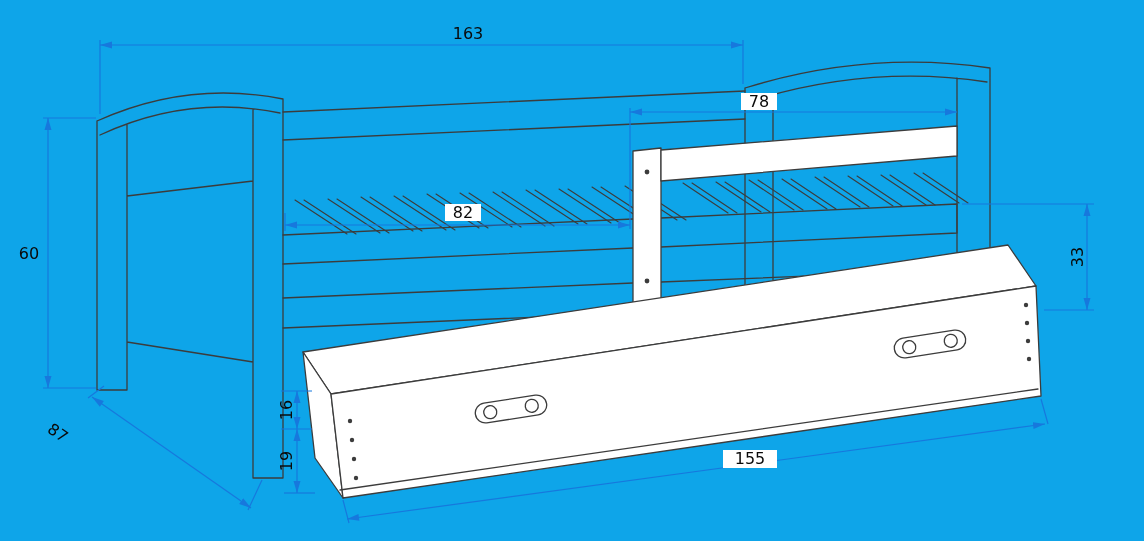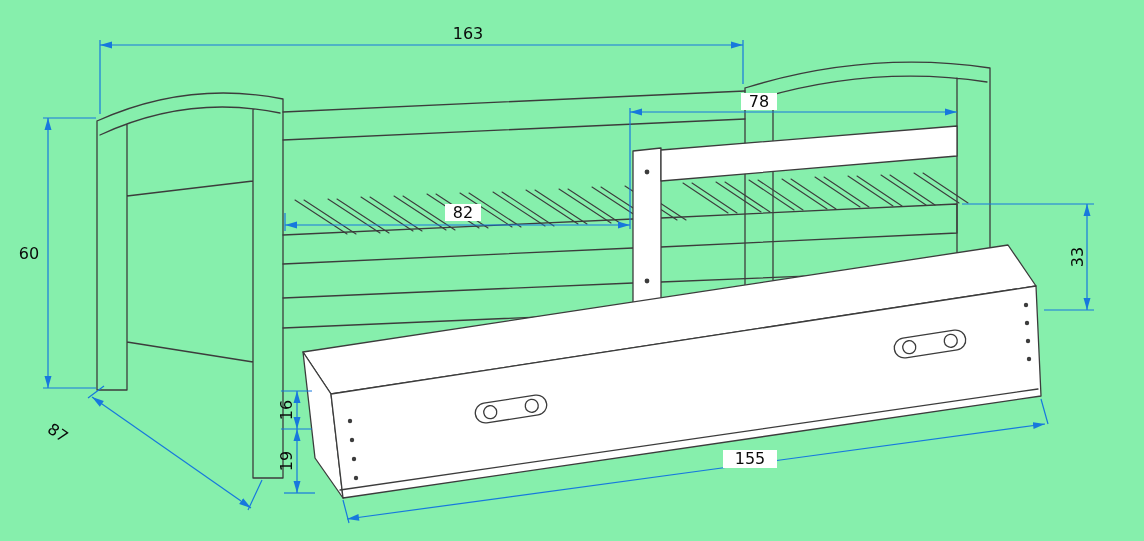--- a/index.html
+++ b/index.html
@@ -1,16 +1,16 @@
 <!DOCTYPE html>
 <html><head>
 <meta charset="utf-8">
 <style>
   html,body{margin:0;padding:0;background:#ffffff;}
-  .canvas{width:1144px;height:541px;background:#86efac;overflow:hidden;position:relative;}
+  .canvas{width:1144px;height:541px;background:#0ea5e9;overflow:hidden;position:relative;}
   svg{display:block;}
   svg text{font-family:"DejaVu Sans","Liberation Sans",sans-serif;font-size:16px;}
   .dims text{stroke:none;}
   .dims rect{stroke:none;fill:#ffffff;}
 </style>
 </head>
 <body>
 
 <div class="canvas">
 <svg width="1144" height="541" viewBox="0 0 1144 541">

